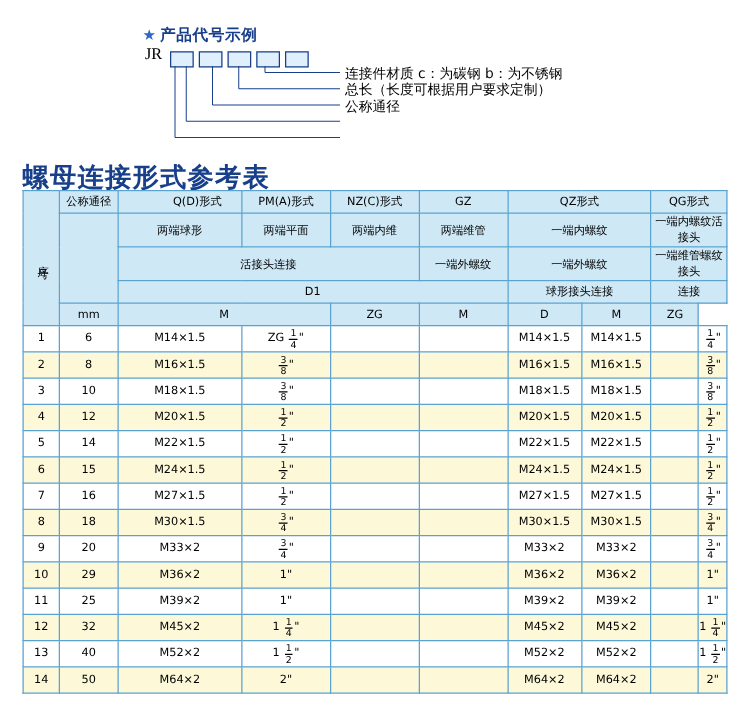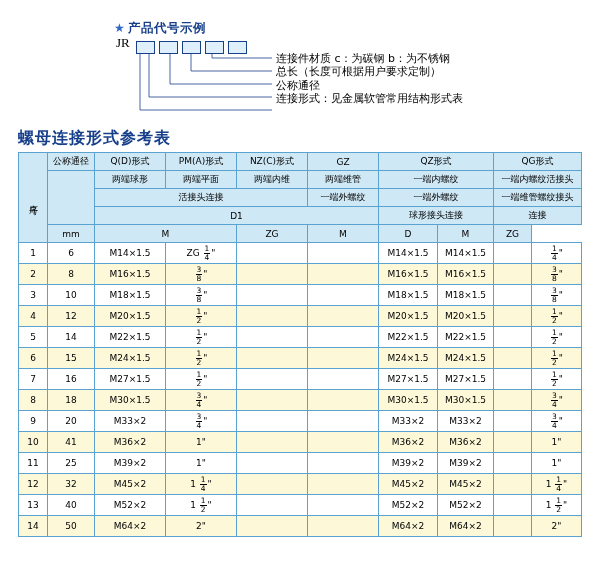--- a/index.html
+++ b/index.html
@@ -33,42 +33,42 @@
   }
   .leaders{position:absolute;left:0;top:0;}
   .legend{position:absolute;left:276px;top:52px;}
   .legend div{
     font-size:11px;line-height:13.4px;white-space:nowrap;
     font-family:"DejaVu Sans",sans-serif;
   }
   
   .table-title{
     position:absolute;left:18px;top:128px;
-    font-size:16px;font-weight:bold;color:#173f8a;
+    font-size:21px;font-weight:bold;color:#173f8a;
     letter-spacing:1px;
   }
   
   table{
     position:absolute;left:18px;top:152px;
     border-collapse:collapse;
     width:564px;
     font-size:9px;
     font-family:"DejaVu Sans",sans-serif;
   }
   td,th{
     border:1px solid #5aa2cf;
     text-align:center;
     vertical-align:middle;
     padding:0;
     font-weight:normal;
   }
   thead td{background:#cfe8f5;height:17px;}
   .seq{width:28px;}
   .dn{width:46px;}
-  .c3{width:70px;}
+  .c3{width:70px;padding-left:28px;}
   .c4{width:70px;}
   .c5{width:70px;}
   .c6{width:70px;}
   .c7{width:60px;}
   .c8{width:58px;}
   .c9{width:55px;}
   .c10{width:37px;}
   tbody td{height:20px;}
   tbody tr.odd td{background:#ffffff;}
   tbody tr.even td{background:#fcf8d8;}
@@ -119,21 +119,20 @@
       <path d="M149,53 L149,97 L272,97"></path>
 
       <path d="M140,53 L140,110 L272,110"></path>
     </g>
   </svg>
 
   <div class="legend">
     <div>连接件材质  c：为碳钢  b：为不锈钢</div>
     <div>总长（长度可根据用户要求定制）</div>
     <div>公称通径</div>
-    <div>连接形式：见金属软管常用结构形式表</div>
   </div>
 </div>
 
 <div class="table-title">螺母连接形式参考表</div>
 
 <table>
   <thead>
     <tr>
       <td class="seq" rowspan="5">
         <span class="vtxt">序号</span>
@@ -282,21 +281,21 @@
         <td><span class="mix"><span class="frac"><span class="n">3</span><span class="d">4</span></span>"</span></td>
         <td><span class="mix"></span></td>
         <td><span class="mix"></span></td>
         <td><span class="mix">M33×2</span></td>
         <td><span class="mix">M33×2</span></td>
         <td><span class="mix"></span></td>
         <td><span class="mix"><span class="frac"><span class="n">3</span><span class="d">4</span></span>"</span></td>
       </tr>
       <tr class="even">
         <td><span class="mix">10</span></td>
-        <td><span class="mix">41</span></td>
+        <td><span class="mix">29</span></td>
         <td><span class="mix">M36×2</span></td>
         <td><span class="mix">1"</span></td>
         <td><span class="mix"></span></td>
         <td><span class="mix"></span></td>
         <td><span class="mix">M36×2</span></td>
         <td><span class="mix">M36×2</span></td>
         <td><span class="mix"></span></td>
         <td><span class="mix">1"</span></td>
       </tr>
       <tr class="odd">

